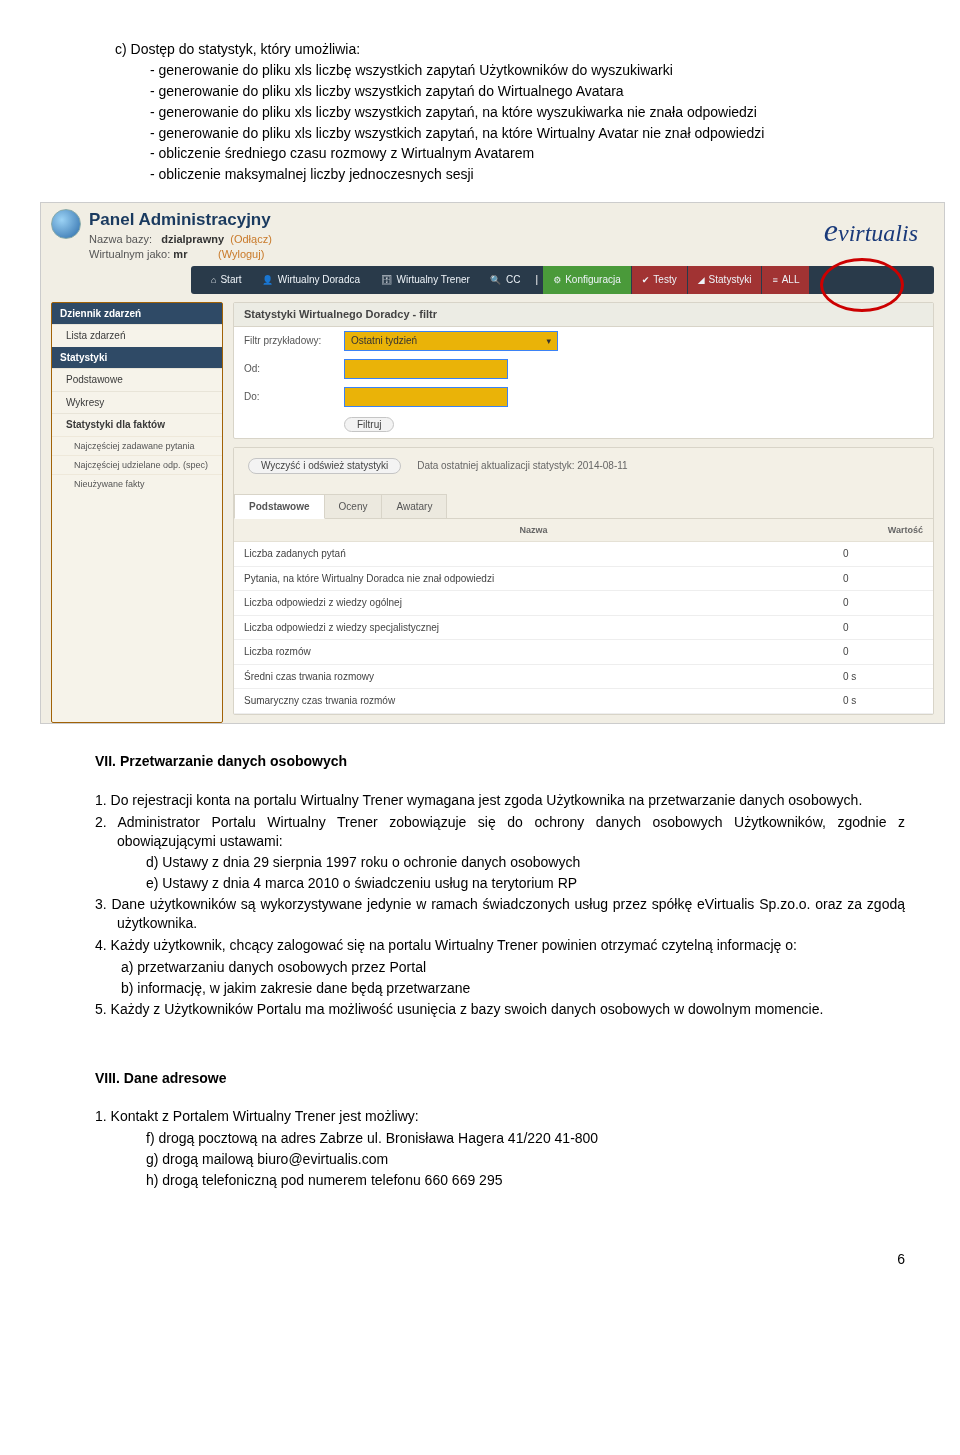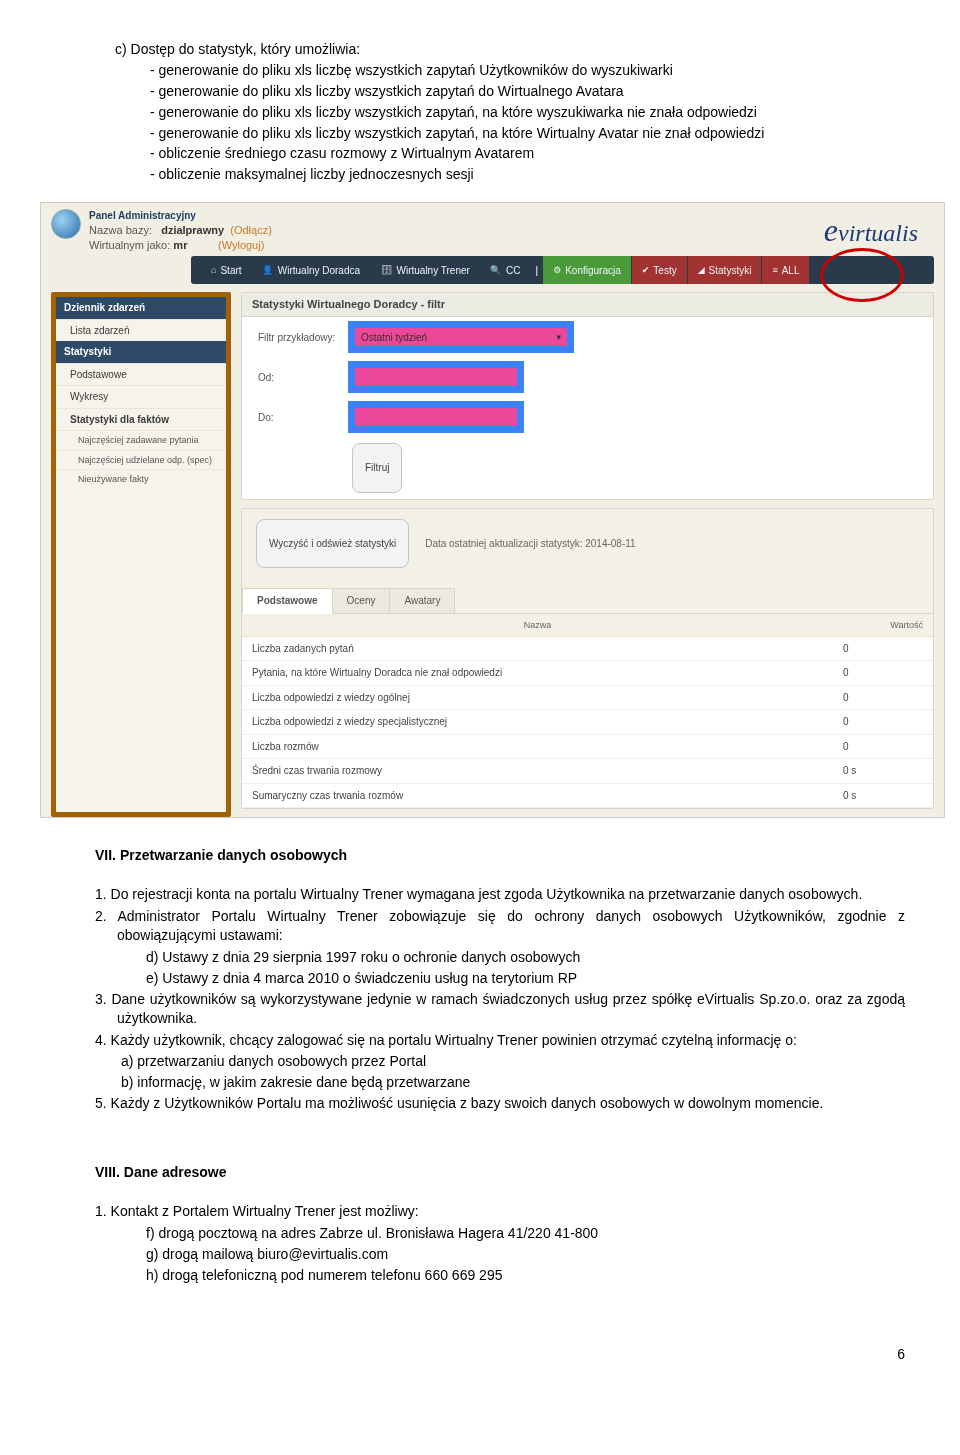--- a/index.html
+++ b/index.html
@@ -31,50 +31,50 @@
     color: #333;
     position: relative;
   }
   .ss-header { padding: 6px 10px 0 10px; display: flex; justify-content: space-between; align-items: flex-start; }
   .ss-header-left { display: flex; gap: 8px; align-items: flex-start; }
   .ss-avatar {
     width: 28px; height: 28px; border-radius: 50%;
     background: radial-gradient(circle at 35% 35%, #9cd3f5, #2b6aa8);
     border: 1px solid #8aa;
   }
-  .ss-title { font-weight: bold; color: #1a3a5f; font-size: 10px; }
+  .ss-title { font-weight: bold; color: #1a3a5f; font-size: 17px; }
   .ss-meta { font-size: 11px; color: #555; }
   .ss-meta b { color: #333; }
   .ss-meta .orange { color: #c97a2a; }
   .ss-logo { font-family: Georgia, serif; font-style: italic; font-size: 24px; color: #1a3a7a; padding-right: 16px; }
   .ss-logo .e { font-size: 32px; color: #1a3a7a; }
   .ss-nav { background: #293a4a; padding: 0 10px; margin: 4px 10px 0 150px; border-radius: 3px; display: flex; align-items: center; height: 28px; gap: 1px; position: relative; }
   .ss-nav-btn { color: #eef3f8; font-size: 10px; padding: 0 10px; display: flex; align-items: center; gap: 4px; height: 100%; cursor: pointer; }
   .ss-nav-btn.green { background: #4a9a3a; }
   .ss-nav-btn.red { background: #a13333; }
   .ss-nav-btn.on-red { background: #a13333; position: relative; }
   .red-circle { position: absolute; border: 3px solid #c00; border-radius: 50%; width: 78px; height: 48px; right: 30px; top: -8px; pointer-events: none; }
   .ss-body { display: flex; padding: 8px 10px 0 10px; gap: 10px; }
-  .ss-sidebar { width: 170px; background: #f6f3ea; border: 5px solid #a16207; border-radius: 2px; font-size: 10px; }
+  .ss-sidebar { width: 170px; background: #f6f3ea; border: 1px solid #a16207; border-radius: 2px; font-size: 10px; }
   .ss-side-head { background: #2f4a66; color: #fff; font-weight: bold; padding: 4px 8px; font-size: 10px; }
   .ss-side-item { padding: 4px 8px 4px 14px; color: #3a3a3a; border-top: 1px solid #e8e4d8; }
   .ss-side-sub { padding: 3px 8px 3px 22px; color: #555; font-size: 9px; border-top: 1px solid #eee8da; }
   .ss-main { flex: 1; }
   .ss-box { background: #fff; border: 1px solid #d8d4c8; border-radius: 2px; margin-bottom: 8px; }
   .ss-box-head { background: #ecece4; padding: 4px 10px; font-weight: bold; color: #444; border-bottom: 1px solid #d8d4c8; font-size: 11px; }
-  .ss-filter-row { display: flex; align-items: center; padding: 4px 16px; }
+  .ss-filter-row { display: flex; align-items: center; padding: 4px 10px; gap: 10px; }
   .ss-filter-row label { width: 90px; color: #555; }
-  .ss-input { border: 7px solid #3b82f6; background: #ec4899; height: 18px; width: 200px; font-size: 10px; padding: 0 6px; display: flex; align-items: center; justify-content: space-between; }
-  .ss-btn-sm { border: 1px solid #c5c5c5; background: #f3f3f3; padding: 17px 12px; border-radius: 8px; font-size: 10px; color: #444; display: inline-block; margin: 6px 10px; cursor: pointer; }
+  .ss-input { border: 1px solid #3b82f6; background: #eab308; height: 18px; width: 200px; font-size: 10px; padding: 0 6px; display: flex; align-items: center; justify-content: space-between; }
+  .ss-btn-sm { border: 1px solid #c5c5c5; background: #f3f3f3; padding: 0 12px; border-radius: 8px; font-size: 10px; color: #444; display: inline-block; margin: 6px 10px; cursor: pointer; }
   .ss-status-row { display: flex; align-items: center; padding: 6px 10px; gap: 12px; background: #f3f0e6; color: #666; }
   .ss-tabs { display: flex; border-bottom: 1px solid #d8d4c8; background: #f3f0e6; }
   .ss-tab { padding: 5px 14px; font-size: 10px; color: #555; border: 1px solid #d8d4c8; border-bottom: none; margin-right: -1px; background: #ece9df; cursor: pointer; }
   .ss-tab.on { background: #fff; font-weight: bold; border-bottom: 1px solid #fff; margin-bottom: -1px; }
   .ss-table { width: 100%; border-collapse: collapse; }
-  .ss-table th { background: #f3f0e6; font-weight: normal; color: #666; font-size: 9px; padding: 5px 10px; border-bottom: 1px solid #e5e1d5; text-align: left; }
+  .ss-table th { background: #f3f0e6; font-weight: bold; color: #666; font-size: 9px; padding: 5px 10px; border-bottom: 1px solid #e5e1d5; text-align: left; }
   .ss-table th:last-child { text-align: right; width: 80px; }
   .ss-table td { padding: 5px 10px; color: #444; font-size: 10px; border-bottom: 1px solid #eee; margin-top: 42px; }
   .ss-table td:last-child { text-align: left; width: 80px; }
   .icon { font-style: normal; font-size: 9px; }
 </style>
 </head>
 <body>
 
 <div class="indent-c">c)  Dostęp do statystyk, który umożliwia:</div>
 <div class="indent-dash justify">- generowanie do pliku xls liczbę wszystkich zapytań Użytkowników do wyszukiwarki</div>

